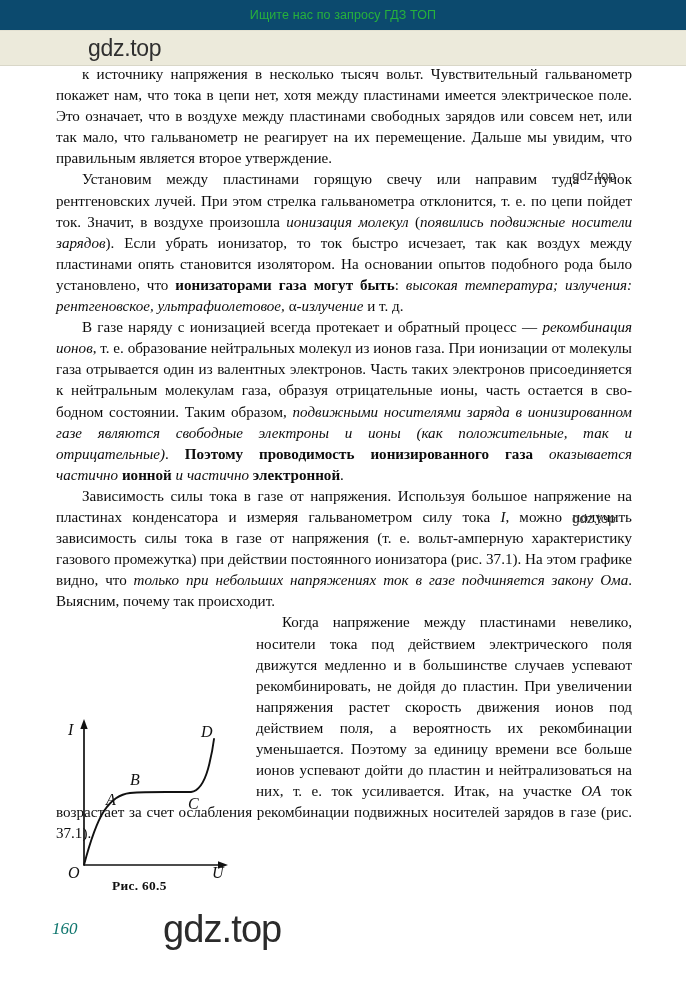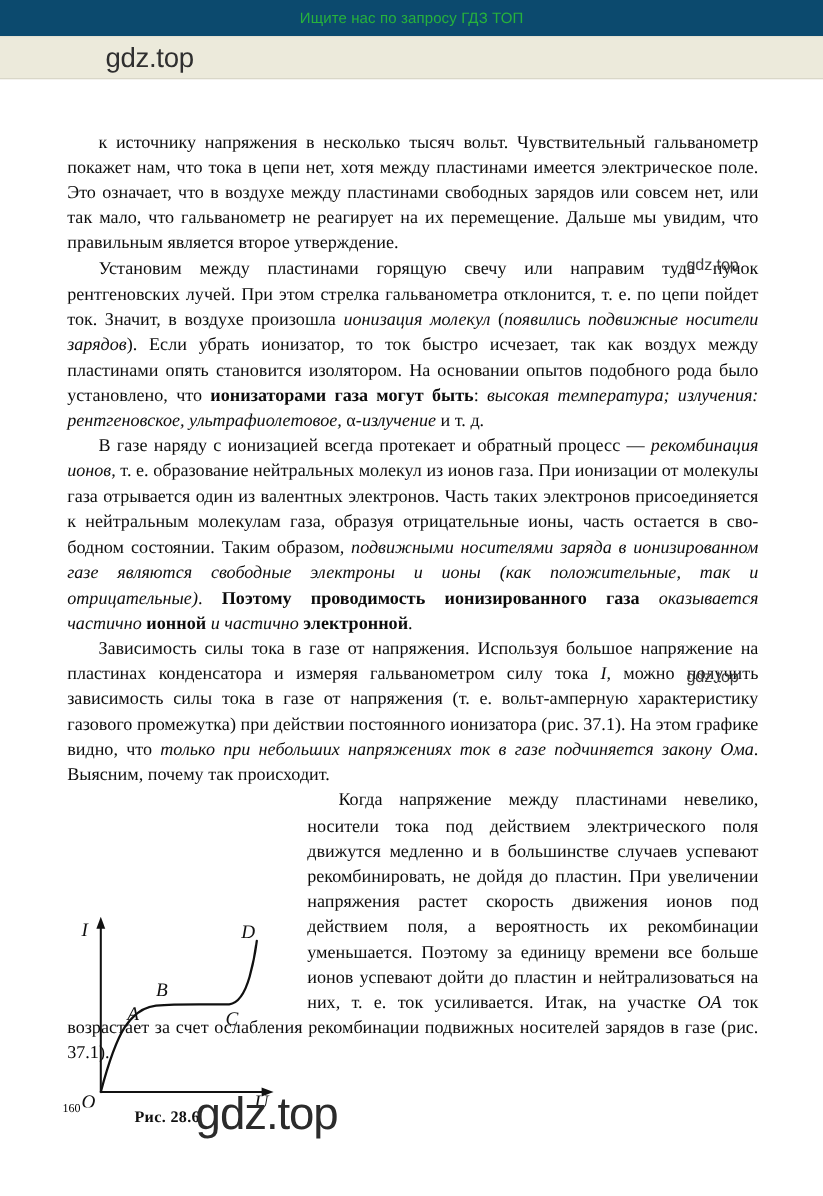--- a/index.html
+++ b/index.html
@@ -54,21 +54,20 @@
     letter-spacing: -0.3px;
   }
 
   
   .page {
     position: absolute;
     left: 0;
     top: 64px;
     width: 686px;
     height: 840px;
-    margin-top: 45px;
   }
 
   .col {
     position: absolute;
     left: 56px;
     top: 0px;
     width: 576px;
   }
 
   p.para {
@@ -125,22 +124,23 @@
     height: 180px;
     shape-outside: inset(0);
   }
 
   
   .page-number {
     position: absolute;
     left: 52px;
     top: 919px;
     font-family: "Liberation Serif", serif;
-    font-size: 10px;
-    color: #000000;
+    font-size: 17px;
+    color: #0f766e;
+    font-style: italic;
   }
 
   
   .big-wm {
     position: absolute;
     left: 163px;
     top: 908px;
     font-family: "Liberation Sans", sans-serif;
     font-size: 38px;
     color: #2b2b2b;
@@ -214,21 +214,21 @@
 
       <text x="6" y="22" font-family="'Liberation Serif', serif" font-size="16" font-style="italic" fill="#111">I</text>
       <text x="150" y="165" font-family="'Liberation Serif', serif" font-size="16" font-style="italic" fill="#111">U</text>
       <text x="6" y="165" font-family="'Liberation Serif', serif" font-size="16" font-style="italic" fill="#111">O</text>
 
       <text x="44" y="92" font-family="'Liberation Serif', serif" font-size="16" font-style="italic" fill="#111">A</text>
       <text x="68" y="72" font-family="'Liberation Serif', serif" font-size="16" font-style="italic" fill="#111">B</text>
       <text x="126" y="96" font-family="'Liberation Serif', serif" font-size="16" font-style="italic" fill="#111">C</text>
       <text x="139" y="24" font-family="'Liberation Serif', serif" font-size="16" font-style="italic" fill="#111">D</text>
     </svg>
-    <span class="fig-caption">Рис. 28.6</span>
+    <span class="fig-caption">Рис. 60.5</span>
   </div>
 
 </div>
 
 <div class="page-number">160</div>
 
 <div class="big-wm">gdz.top</div>
 
 <div class="footer">
   <a href="#">gdz top</a><span class="sep">//</span><a href="#">гдз топ</a><span class="sep">//</span><a href="#">гдз top</a>

